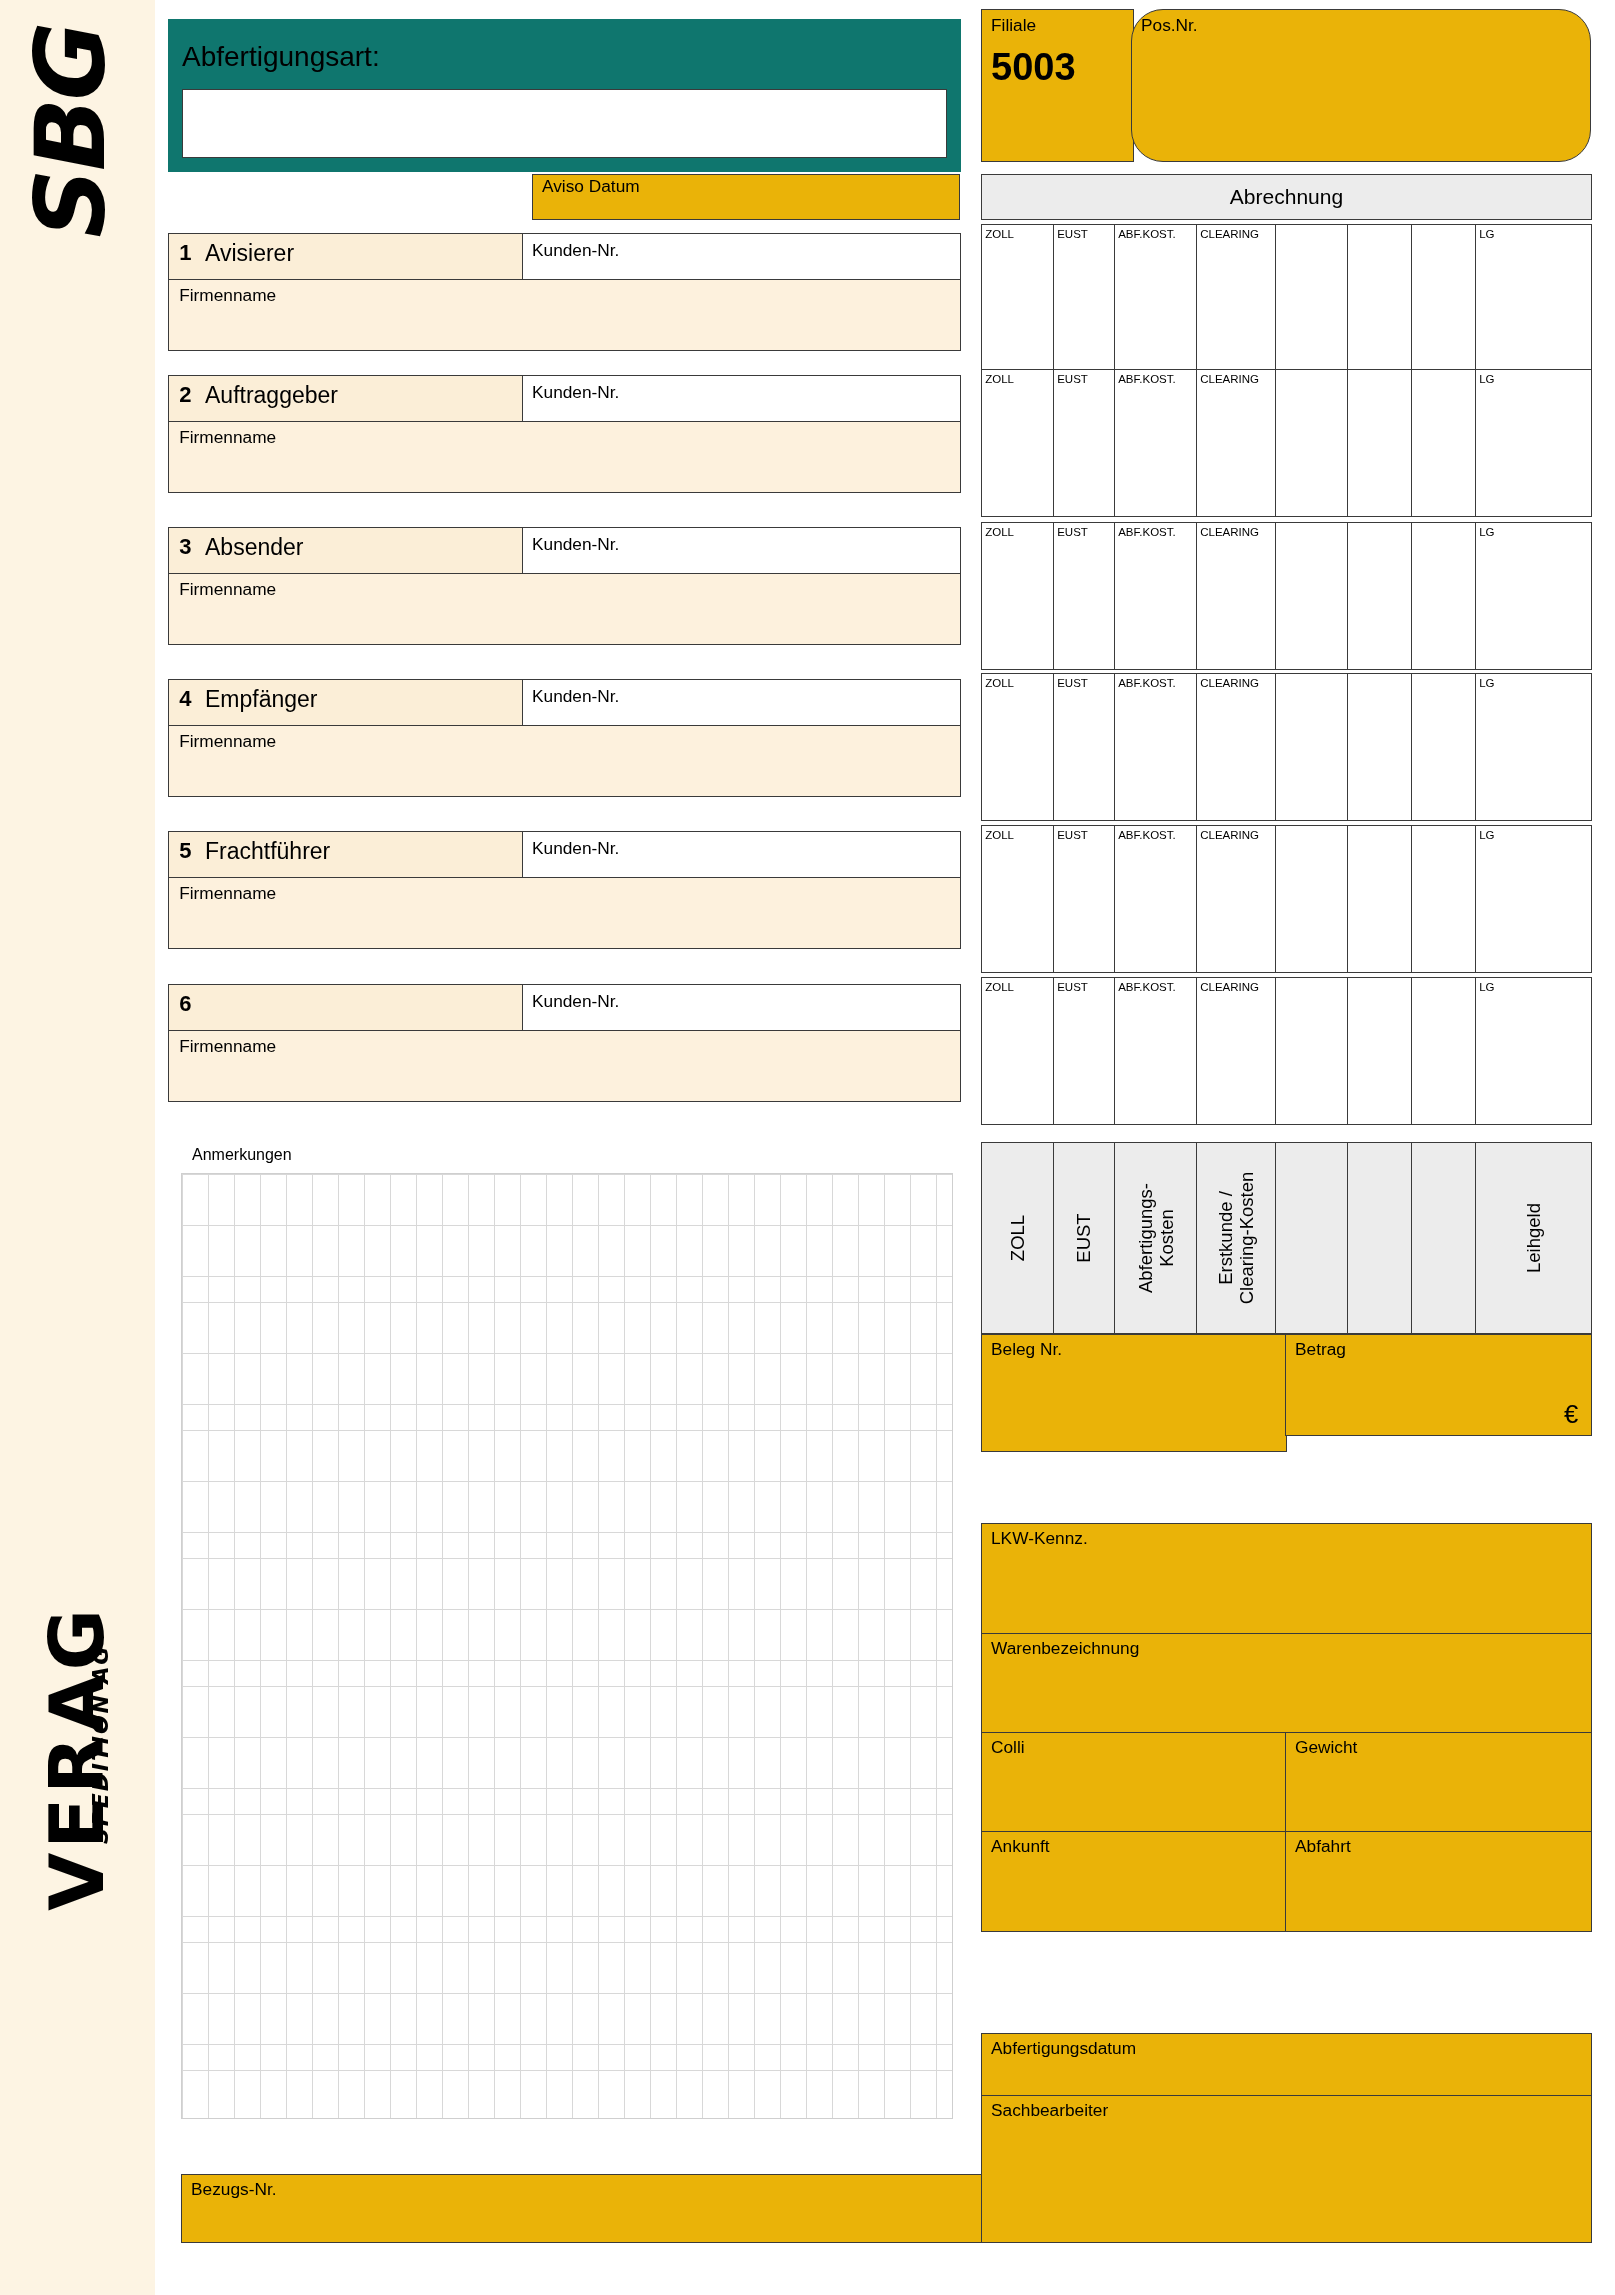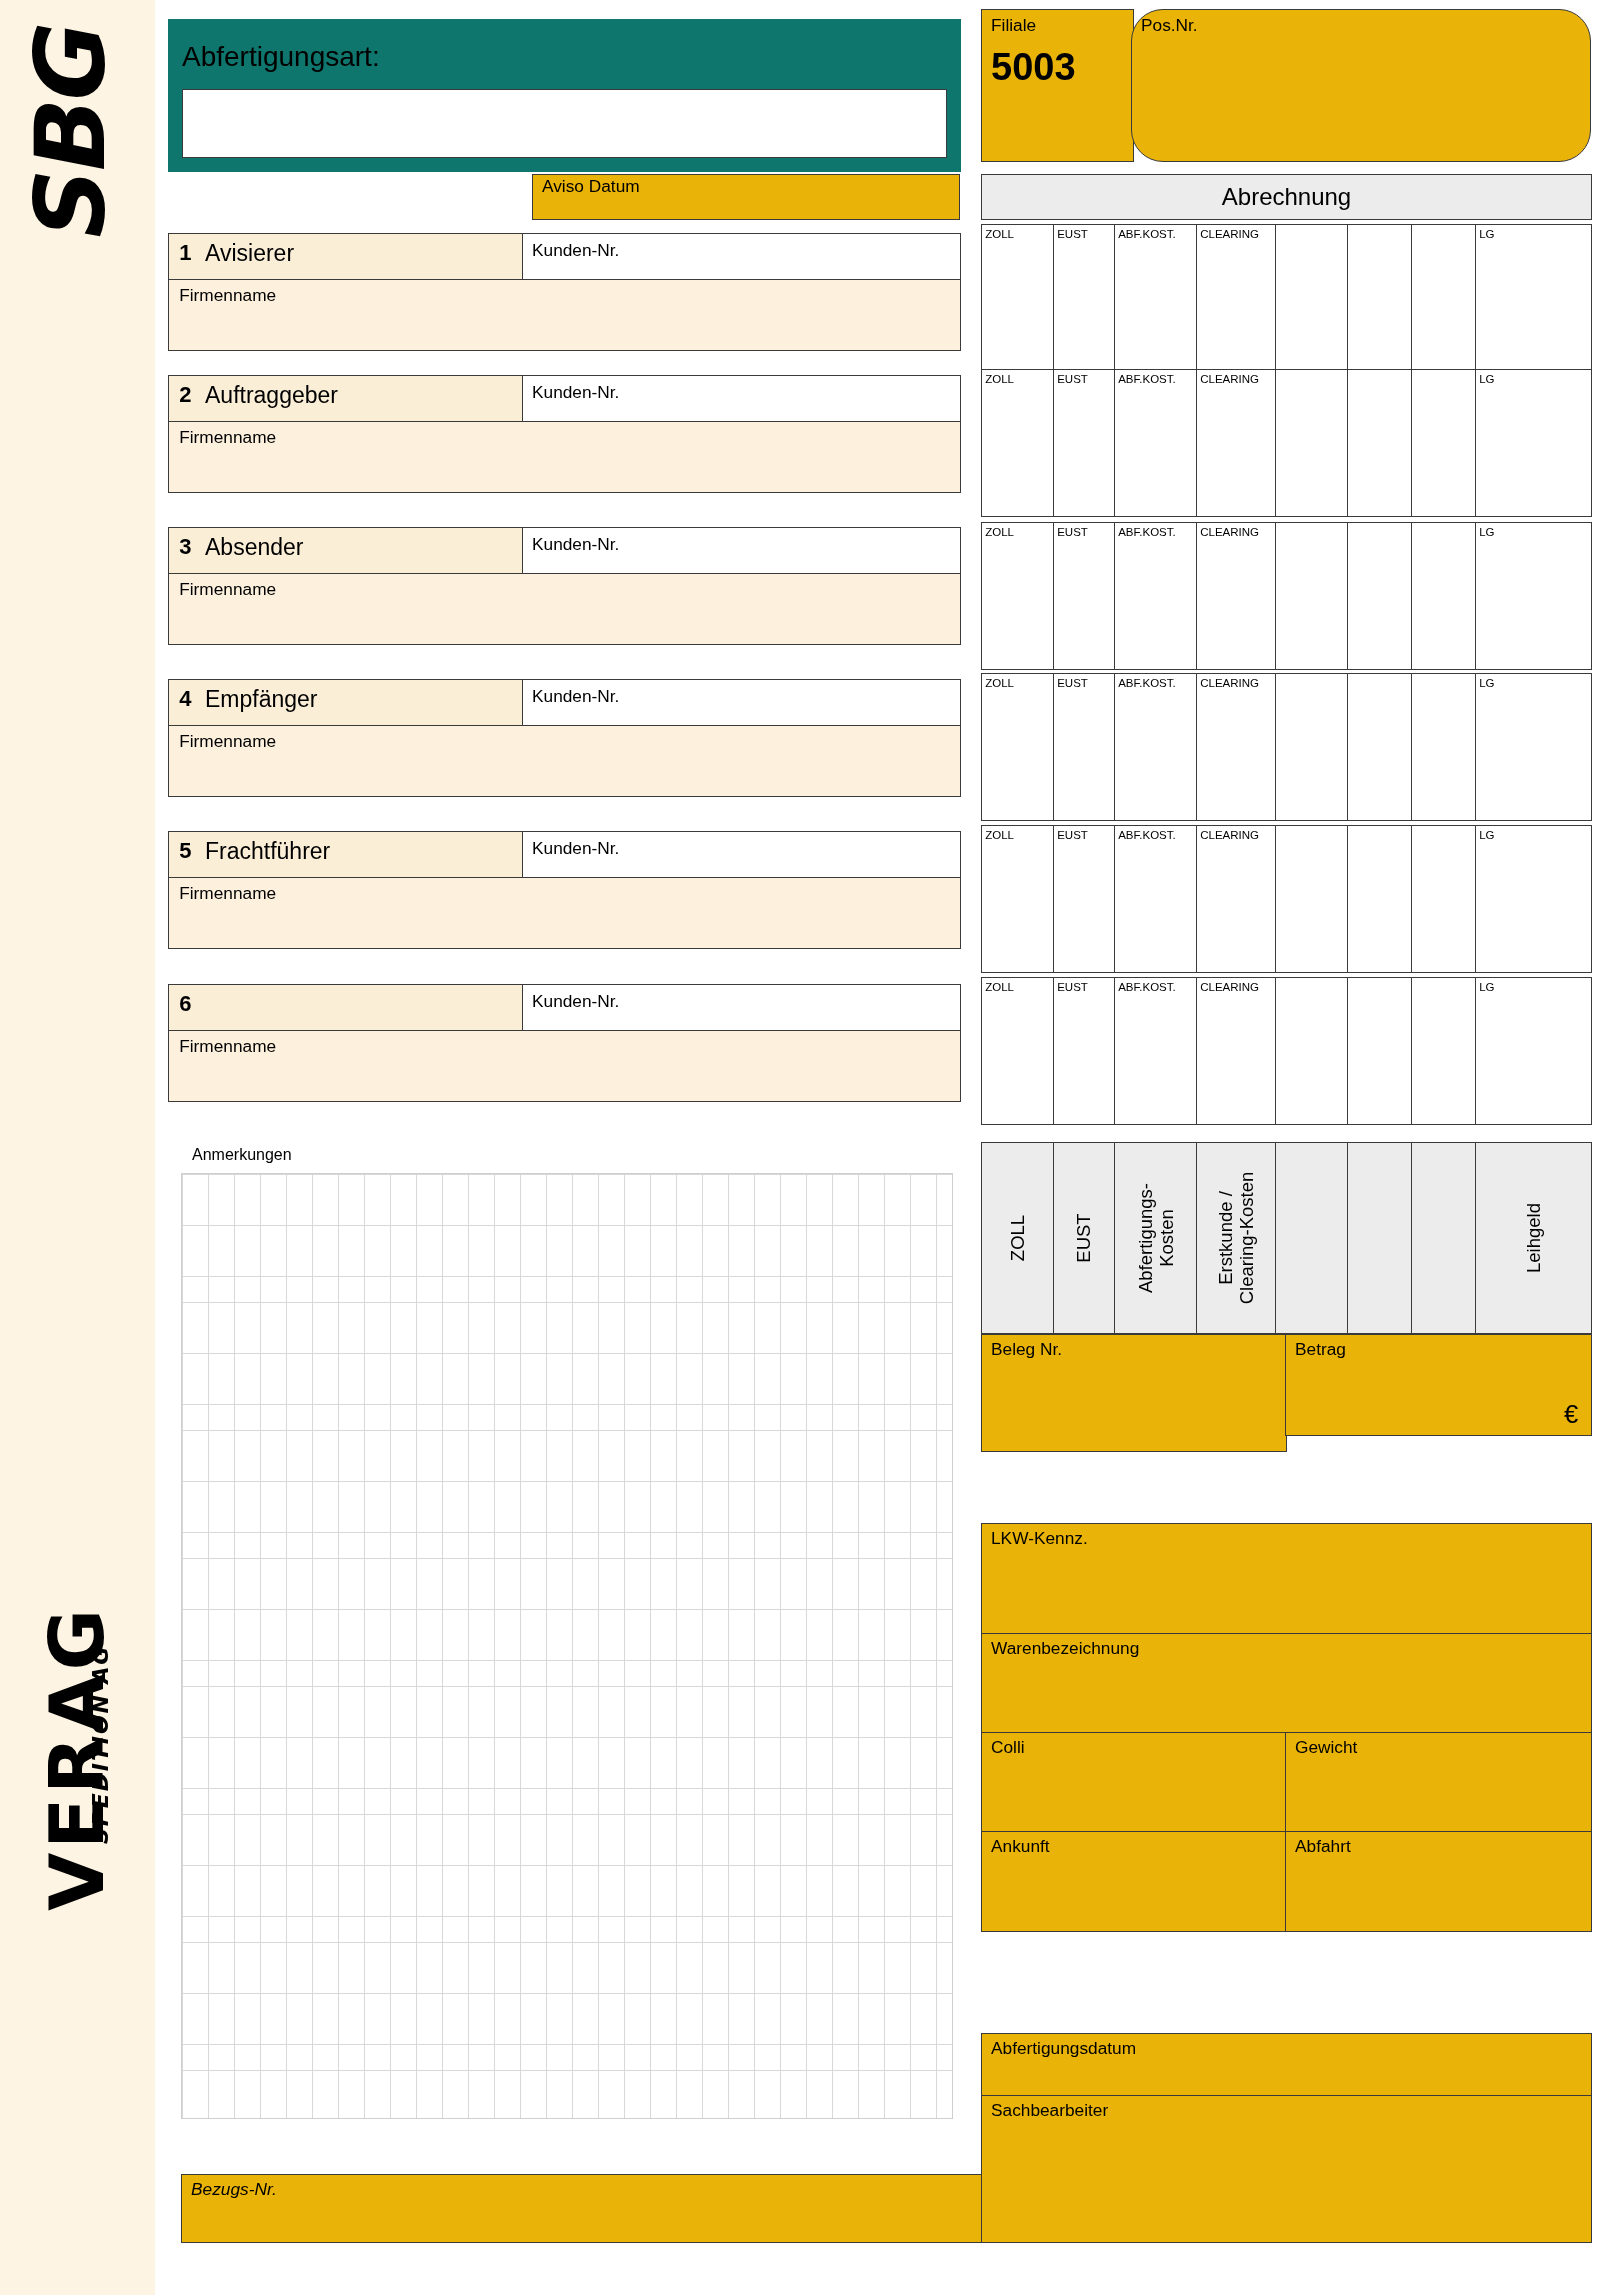--- a/index.html
+++ b/index.html
@@ -114,21 +114,21 @@
   
   #aviso-box { left: 532px; top: 174px; width: 428px; height: 46px; }
   #aviso-lbl { left: 9px; top: 5.1px; }
 
   
   #abr-head {
     position: absolute;
     left: 981px; top: 174px; width: 611px; height: 46px;
     border: 1.9px solid #3a3a3a; background: #ececec;
     display: flex; align-items: center; justify-content: center;
-    font-size: 24px;
+    font-size: 21px;
   }
 
   
   .party {
     position: absolute;
     left: 168px;
     width: 793px;
     border: 1.9px solid #3a3a3a;
     background: #fdf1dd;
   }
@@ -224,21 +224,21 @@
     position: absolute;
     left: 181px; top: 1173px;
     width: 772px; height: 946px;
     border: 1.3px solid #cfcfcf;
     background:
       repeating-linear-gradient(to right, #d8d8d8 0 0.6px, transparent 0.6px 26px),
       repeating-linear-gradient(to bottom, #d8d8d8 0 0.6px, transparent 0.6px 25.6px);
   }
 
   
-  #bezug-box { left: 181px; top: 2174px; width: 892px; height: 69px; font-style: italic; }
+  #bezug-box { left: 181px; top: 2174px; width: 892px; height: 69px; }
   #bezug-lbl { left: 9px; top: 5.1px; }
 
   
   #lkw-box { left: 981px; top: 1523px; width: 611px; height: 113px; }
   #lkw-lbl { left: 9px; top: 5.1px; }
   #waren-box { left: 981px; top: 1633px; width: 611px; height: 101px; }
   #waren-lbl { left: 9px; top: 5.1px; }
   #colli-box { left: 981px; top: 1732px; width: 306px; height: 101px; }
   #colli-lbl { left: 9px; top: 5.1px; }
   #gewicht-box { left: 1285px; top: 1732px; width: 307px; height: 101px; }

